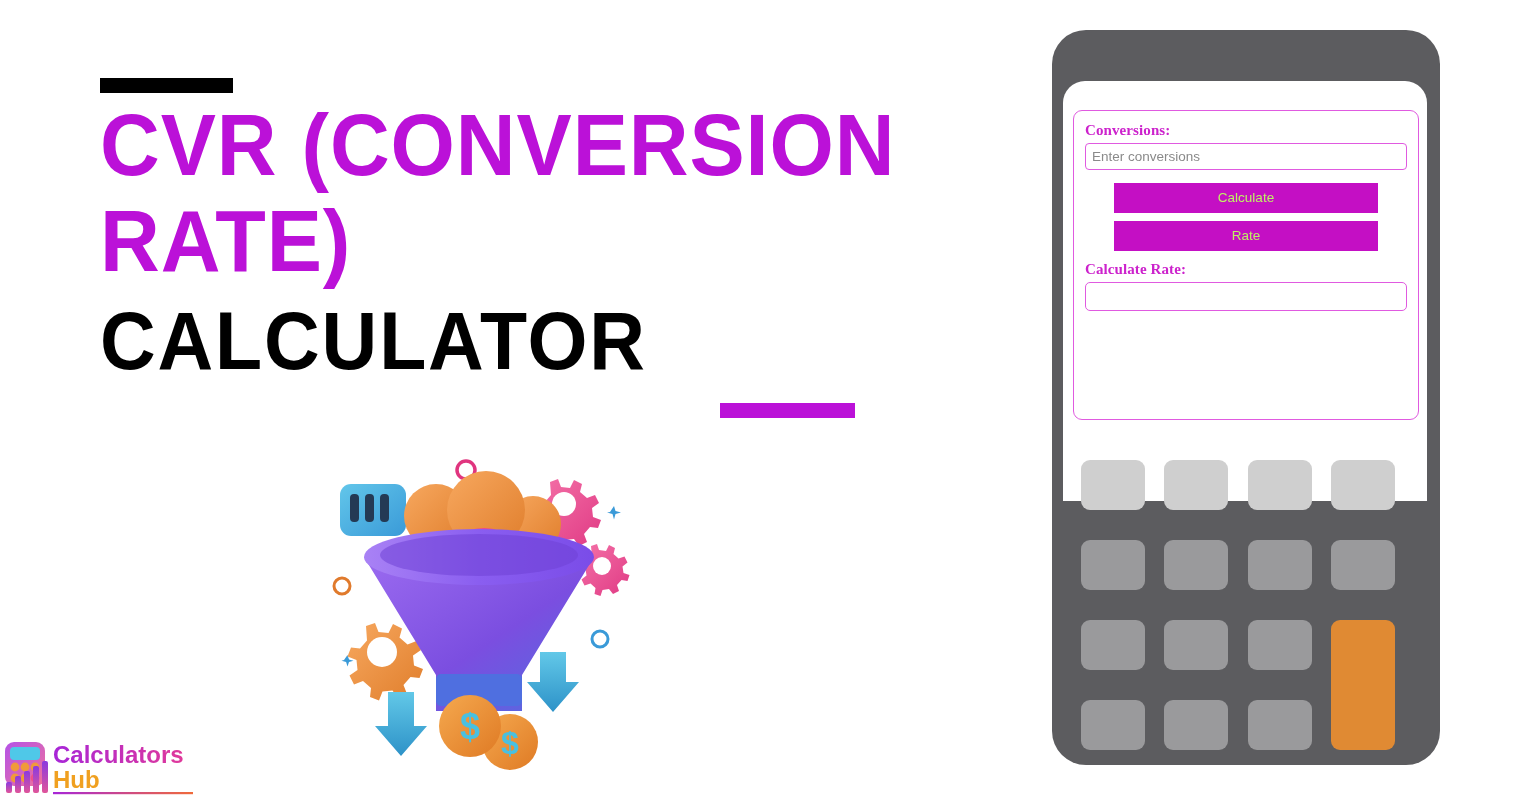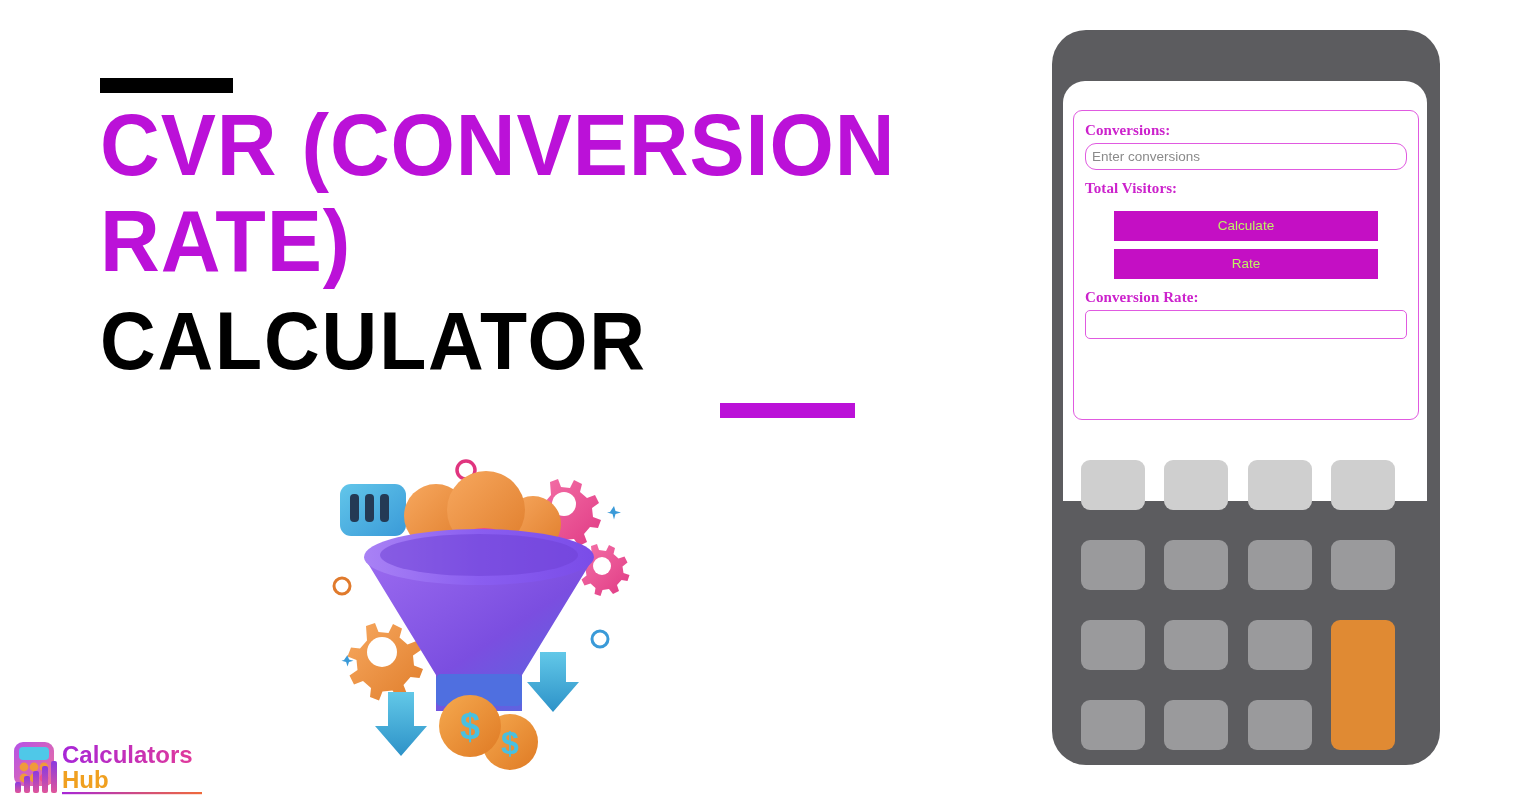--- a/index.html
+++ b/index.html
@@ -36,21 +36,21 @@
     white-space:nowrap;
   }
   .title-line.l1, .title-line.l2 { color:#bb11d8; }
   .title-line.l3 { color:#000000; font-size:82px; line-height:92px; margin-top:6px; letter-spacing:2px;}
 
   
   #illustration { position:absolute; left:318px; top:452px; width:320px; height:325px; }
   #illustration svg { width:100%; height:100%; display:block; }
 
   
-  #logo { position:absolute; left:9px; top:738px; width:216px; height:58px;text-align:right; }
+  #logo { position:absolute; left:0; top:738px; width:216px; height:58px;text-align:right; }
   #logo svg { width:100%; height:100%; display:block; }
 
   
   #calc-device {
     position:absolute; left:1052px; top:30px; width:388px; height:735px;
     background:#5c5c5f;
     border-radius:34px;
   }
   #calc-screen {
     position:absolute; left:11px; top:15px; width:364px; height:420px;
@@ -73,21 +73,21 @@
     color:#cc22cc;
     line-height:19px;
     letter-spacing:0.1px;
   }
   .field-input {
     display:block;
     width:100%;
     height:27px;
     margin-top:3px;
     border:1px solid #e05ae0;
-    border-radius:11px;
+    border-radius:4px;
     background:#ffffff;
     font-family:"Liberation Sans", sans-serif;
     font-size:13.5px;
     color:#333333;
     padding:0 6px;
     outline:none;
   }
   .field-input::placeholder { color:#8a8a8a; }
 
   .btn-row { margin-top:13px; padding:0 29px; }
@@ -301,30 +301,29 @@
   <div id="calc-screen">
 
     <div id="calc-form">
 
       <div>
         <div class="field-label">Conversions:</div>
         <input class="field-input" type="text" placeholder="Enter conversions" style="">
       </div>
 
       <div style="margin-top:9px;">
-        <div class="field-label">Total Visitors:</div>
       </div>
 
       <div class="btn-row">
         <button class="calc-btn">Calculate</button>
         <button class="calc-btn second">Rate</button>
       </div>
 
       <div class="result-wrap">
-        <div class="field-label">Conversion Rate:</div>
+        <div class="field-label">Calculate Rate:</div>
         <input class="result-input" type="text" readonly="" placeholder="" style="">
       </div>
 
     </div>
   </div>
 
   <div id="keypad">
 
     <div class="key light" style="left:0px;   top:0px;   width:64px; height:50px;"></div>
     <div class="key light" style="left:83px;  top:0px;   width:64px; height:50px;"></div>

